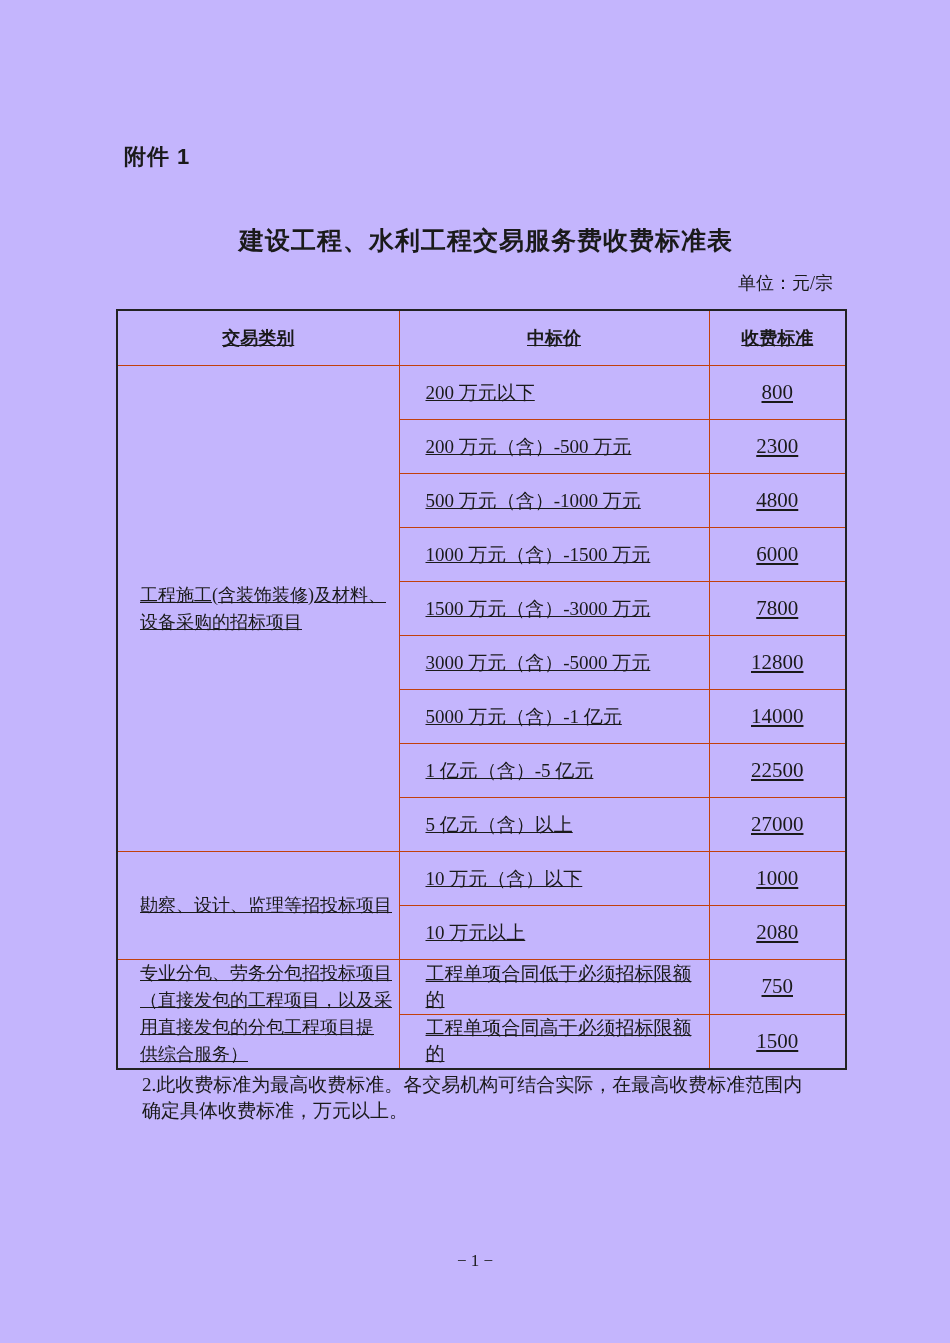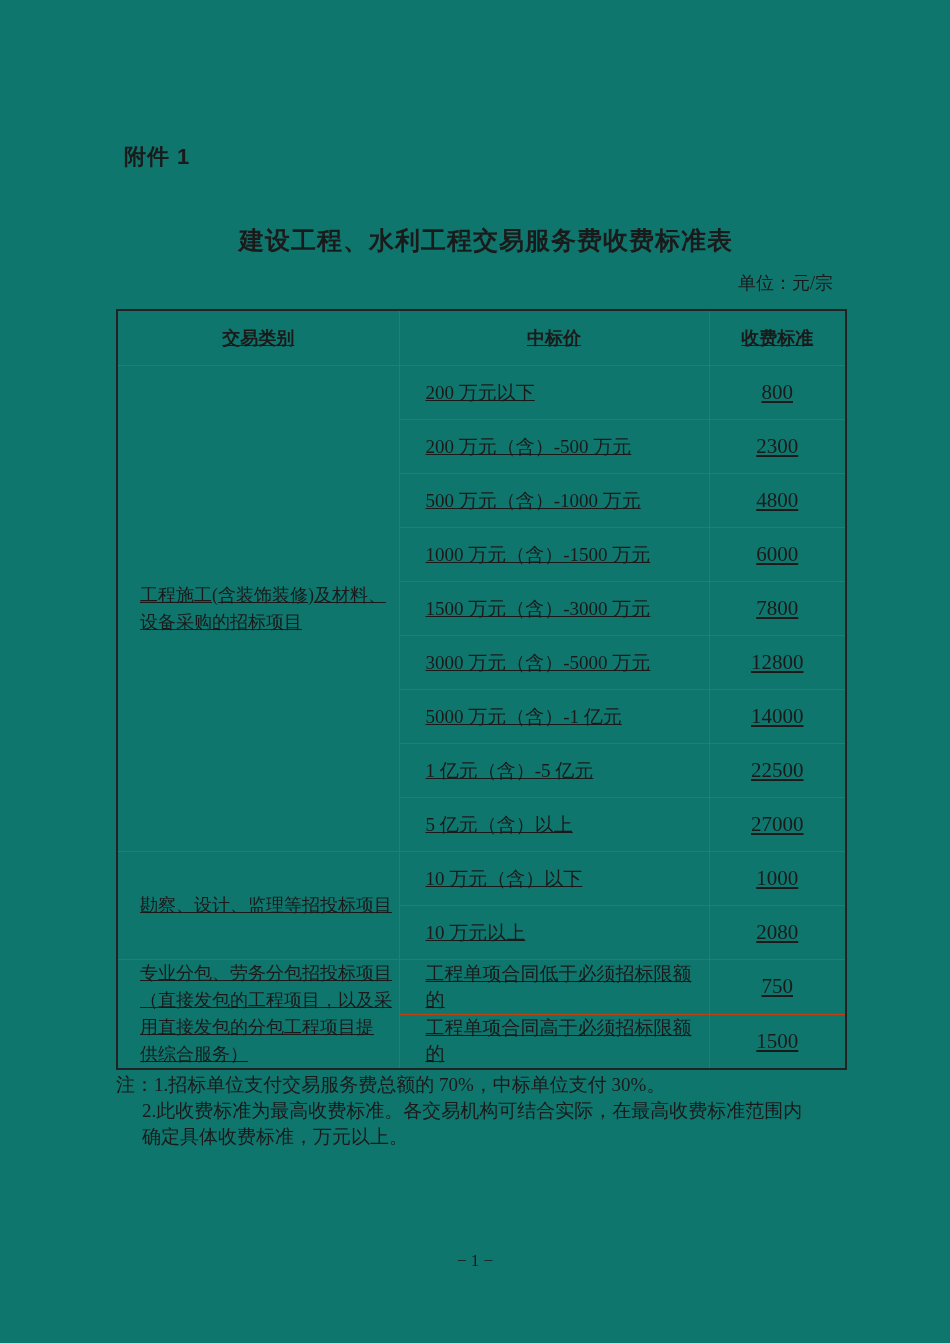--- a/index.html
+++ b/index.html
@@ -1,17 +1,17 @@
 <!DOCTYPE html>
 <html><head>
 <meta charset="utf-8">
 <style>
   html,body{margin:0;padding:0;background:#ffffff;}
   .page{
-    position:relative;width:950px;height:1343px;background:#0f766e;
+    position:relative;width:950px;height:1343px;background:#c4b5fd;
     color:#1a1a1a;font-family:"Liberation Serif",serif;overflow:hidden;
   }
   .attachment{
     position:absolute;left:124px;top:142px;
     font-family:"Liberation Sans",sans-serif;font-size:22px;font-weight:600;
     letter-spacing:1px;
   }
   .doc-title{
     position:absolute;left:0;top:213px;width:100%;margin:11px;
     text-align:center;font-size:25px;font-weight:bold;letter-spacing:1px;
@@ -132,20 +132,19 @@
         <td class="fee">750</td>
       </tr>
       <tr>
         <td class="range">工程单项合同高于必须招标限额的</td>
         <td class="fee">1500</td>
       </tr>
     </tbody>
   </table>
 
   <div class="notes">
-    <div class="note-line">注：1.招标单位支付交易服务费总额的 70%，中标单位支付 30%。</div>
     <div class="note-line indent">2.此收费标准为最高收费标准。各交易机构可结合实际，在最高收费标准范围内</div>
     <div class="note-line indent">确定具体收费标准，万元以上。</div>
   </div>
 
   <div class="page-number">− 1 −</div>
 
 </div>
 
 </body></html>

